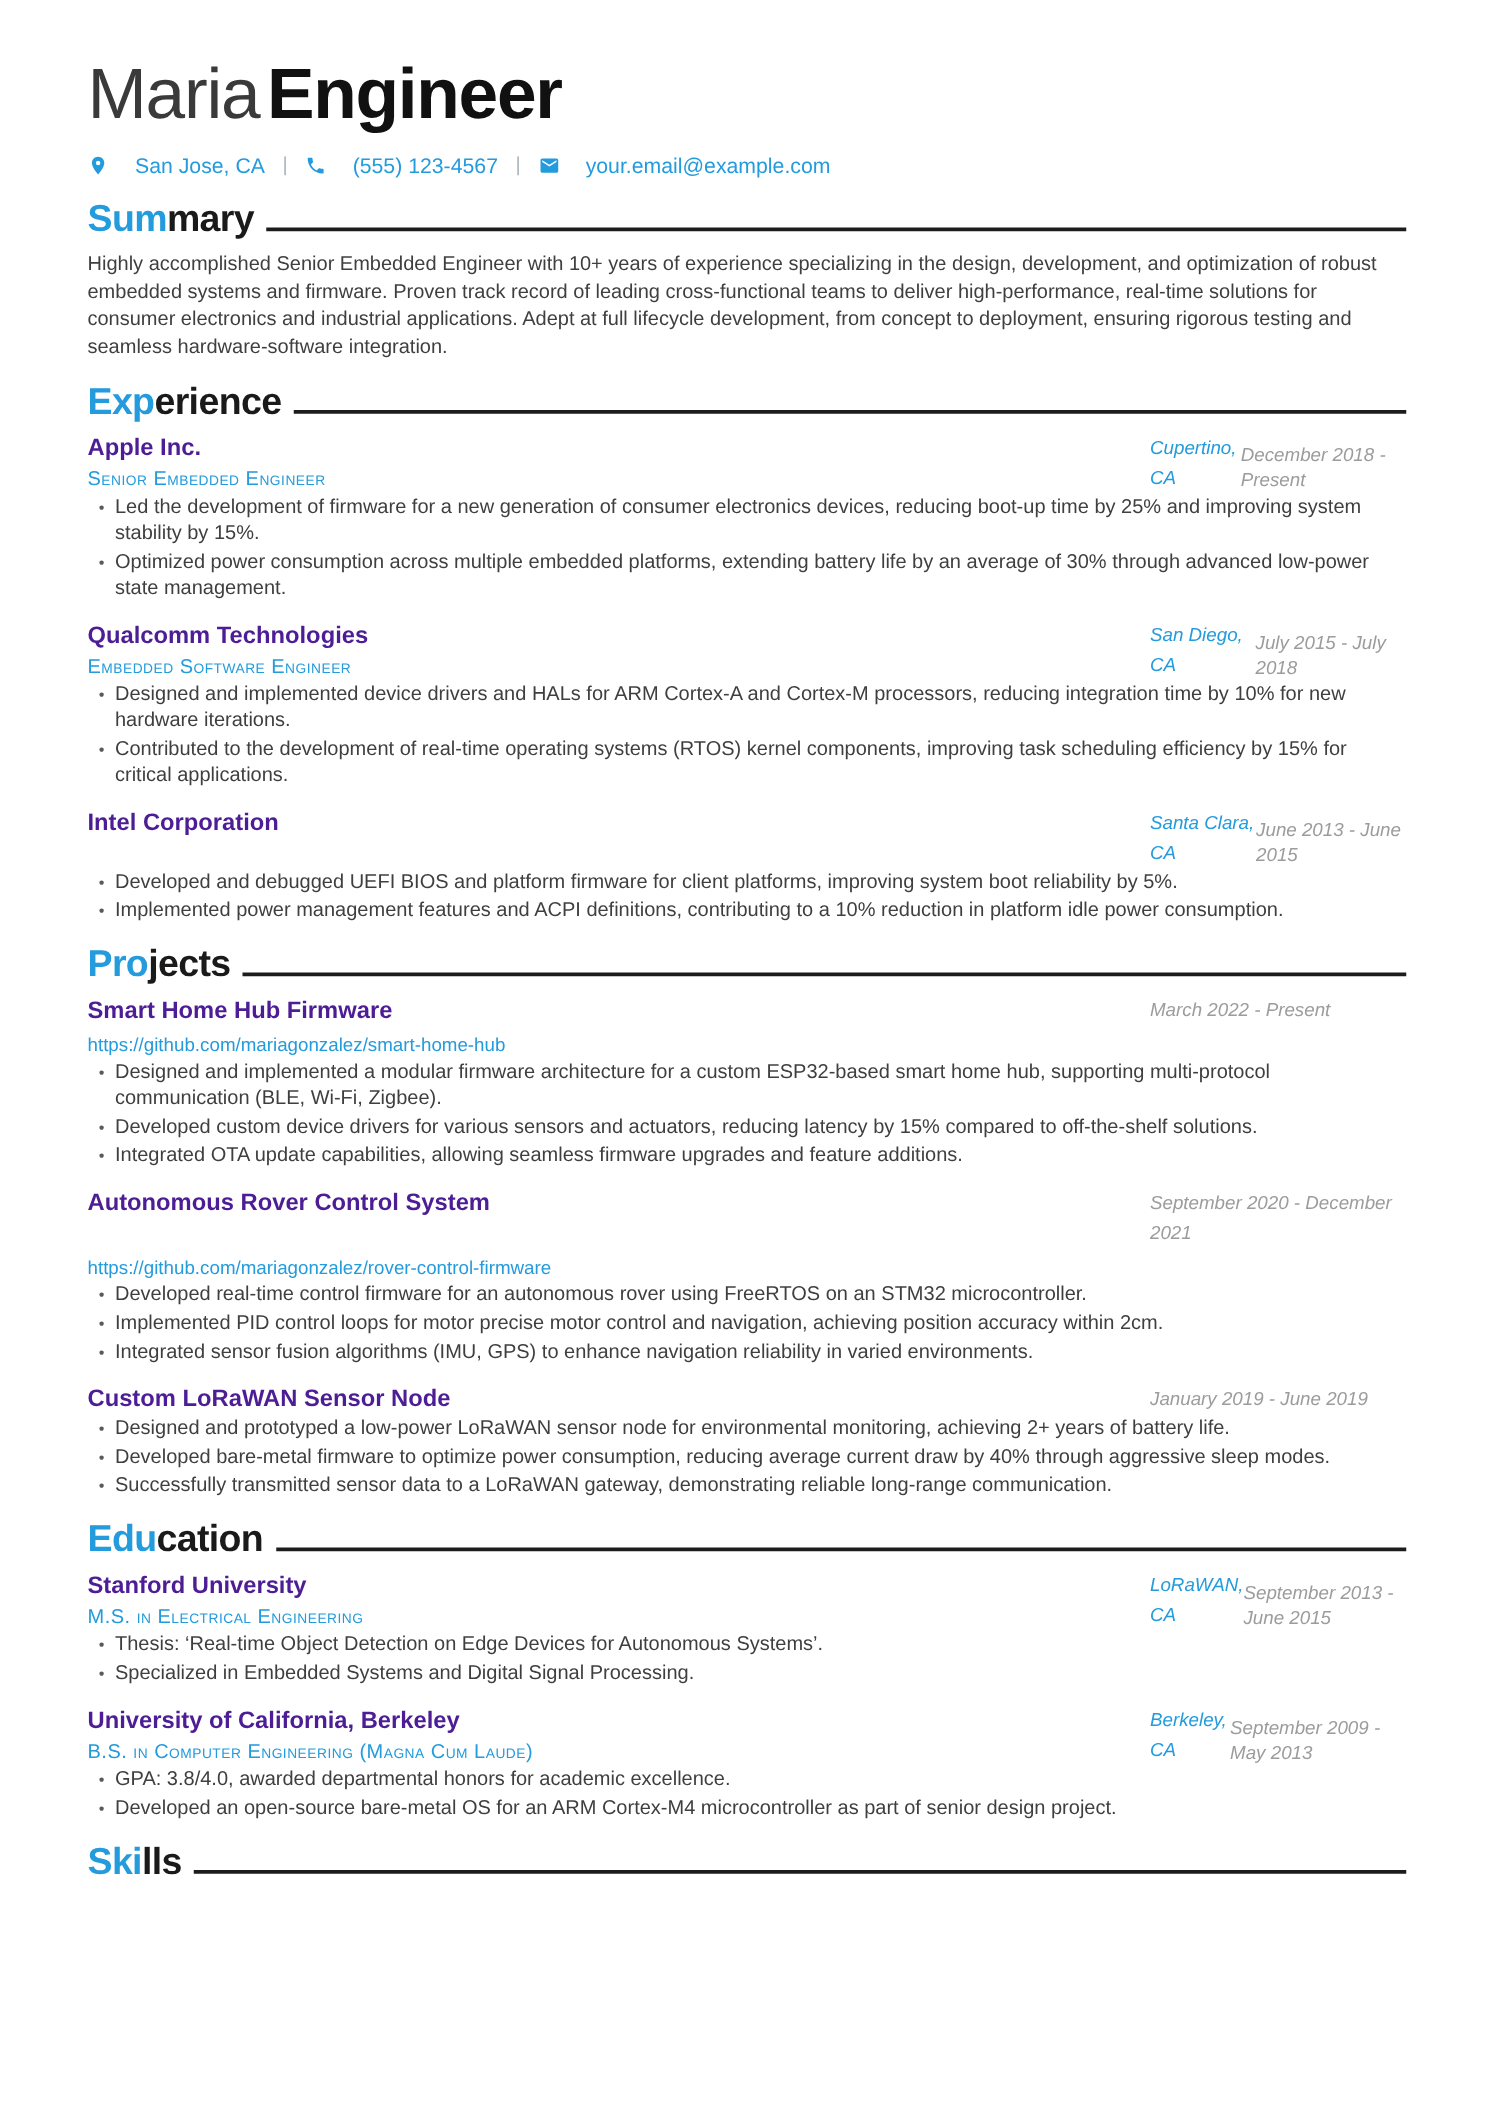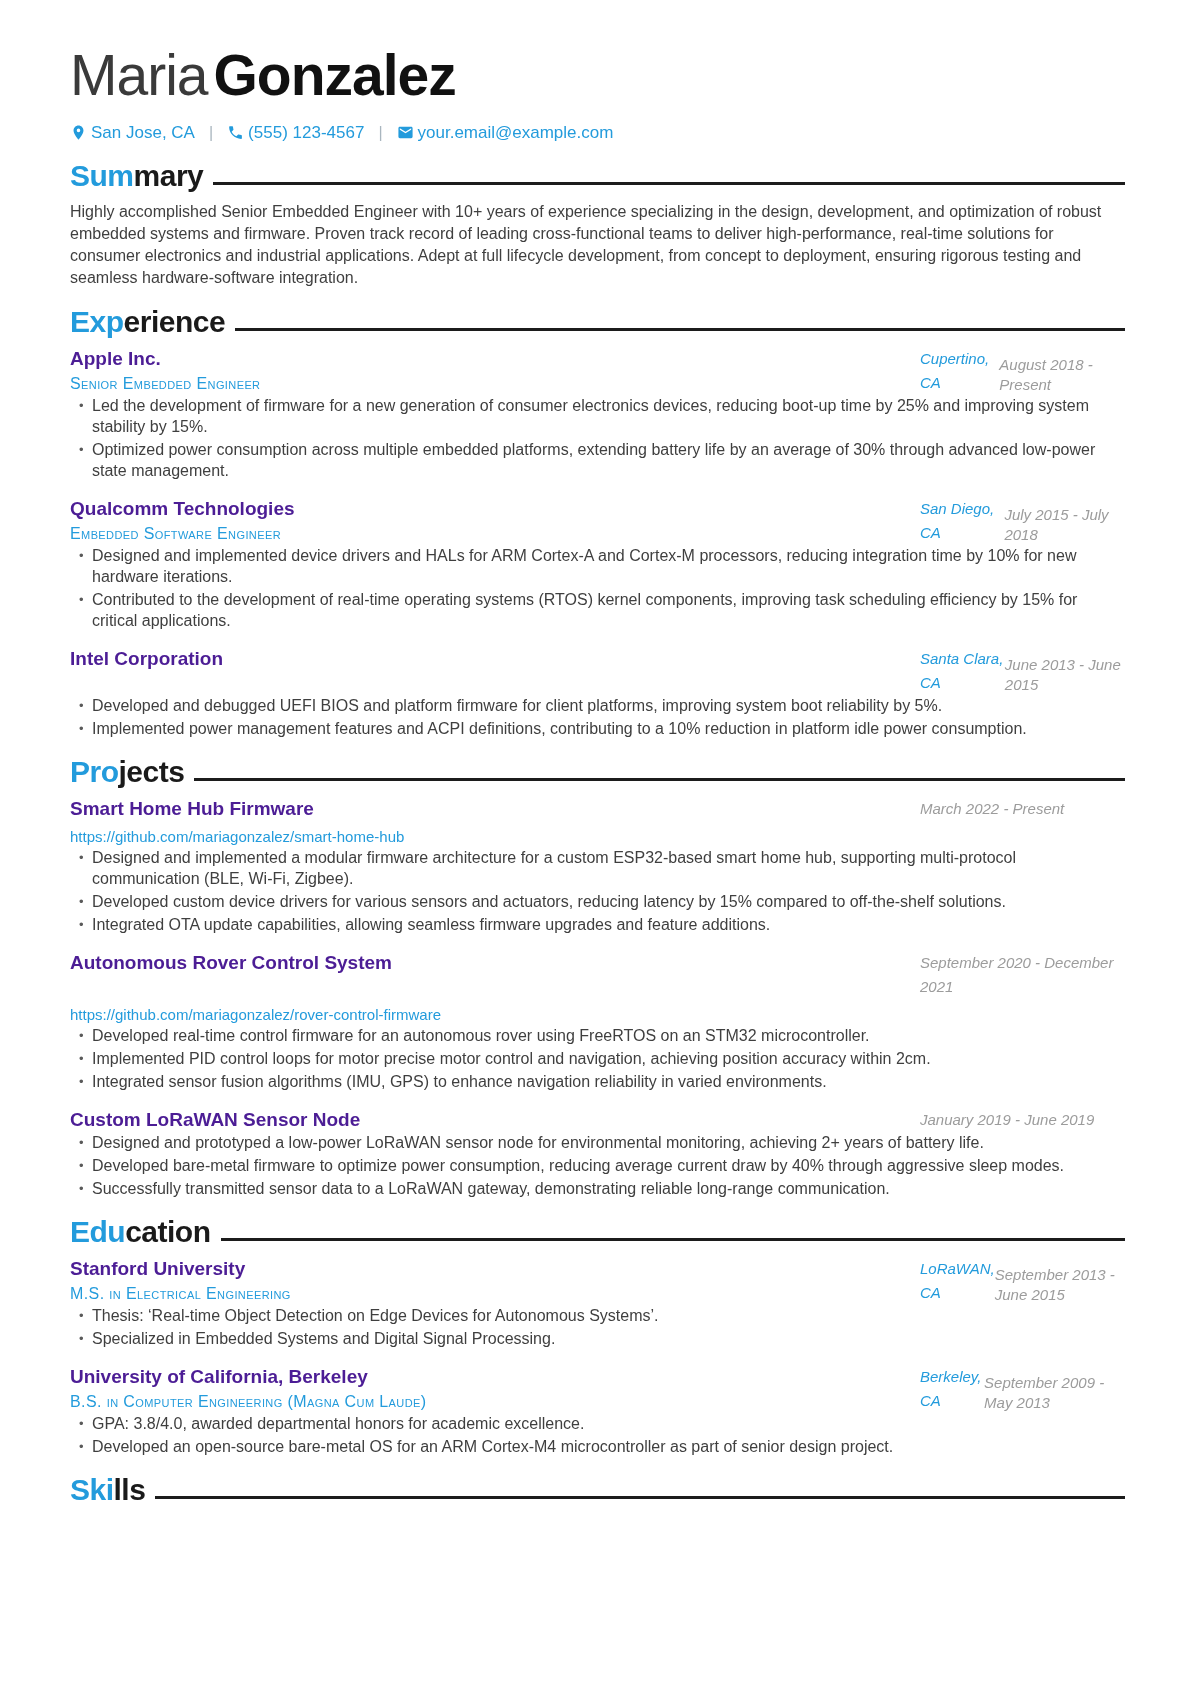--- a/index.html
+++ b/index.html
@@ -22,21 +22,21 @@
   .page{width:1190px;height:1683px;padding:45px 65px 0 70px;}
 
   
   .name{font-size:57px;line-height:1.08;letter-spacing:-1px;}
   .name .first{font-weight:400;color:var(--name-first);}
   .name .last{font-weight:700;color:var(--name-last);margin-left:6px;}
   .contact{
     margin-top:16px;display:flex;align-items:center;gap:14px;
     font-size:17px;color:var(--accent);
   }
-  .contact .item{display:flex;align-items:center;gap:4px;}
+  .contact .item{display:flex;align-items:center;gap:21px;}
   .contact svg{width:17px;height:17px;fill:var(--accent);display:block;}
   .contact .sep{color:var(--separator);font-size:16px;}
 
   
   .section{margin-top:18px;}
   .sec-head{display:flex;align-items:flex-end;margin-bottom:10px;}
   .sec-head h2{
     font-size:30px;line-height:30px;font-weight:700;color:var(--heading);
     letter-spacing:-0.5px;white-space:nowrap;
   }
@@ -72,21 +72,21 @@
     color:#5a5a5a;font-size:13px;line-height:21px;
   }
 </style>
 </head>
 <body>
 
 <div class="page">
 
   <header>
     <h1 class="name">
-      <span class="first">Maria</span><span class="last">Gonzalez</span>
+      <span class="first">Maria</span><span class="last">Engineer</span>
     </h1>
 
     <div class="contact">
       <span class="item">
         <svg viewBox="0 0 24 24">
             <path d="M12 2C8.13 2 5 5.13 5 9c0 5.25 7 13 7 13s7-7.75 7-13c0-3.87-3.13-7-7-7zm0 9.5A2.5 2.5 0 1 1 12 6.5a2.5 2.5 0 0 1 0 5z"></path>
           </svg>
         <span>San Jose, CA</span>
       </span>
       <span class="sep">|</span>
@@ -121,21 +121,21 @@
     </div>
 
     <div class="entry">
       <div class="ehead">
         <div class="left">
           <div class="org">Apple Inc.</div>
           <div class="role">Senior Embedded Engineer</div>
         </div>
         <div class="right">
           <div class="loc">Cupertino, CA</div>
-          <div class="dates">August 2018 - Present</div>
+          <div class="dates">December 2018 - Present</div>
         </div>
       </div>
       <ul class="bullets">
         <li>Led the development of firmware for a new generation of consumer electronics devices, reducing boot-up time by 25% and improving system stability by 15%.</li>
         <li>Optimized power consumption across multiple embedded platforms, extending battery life by an average of 30% through advanced low-power state management.</li>
       </ul>
     </div>
 
     <div class="entry">
       <div class="ehead">

